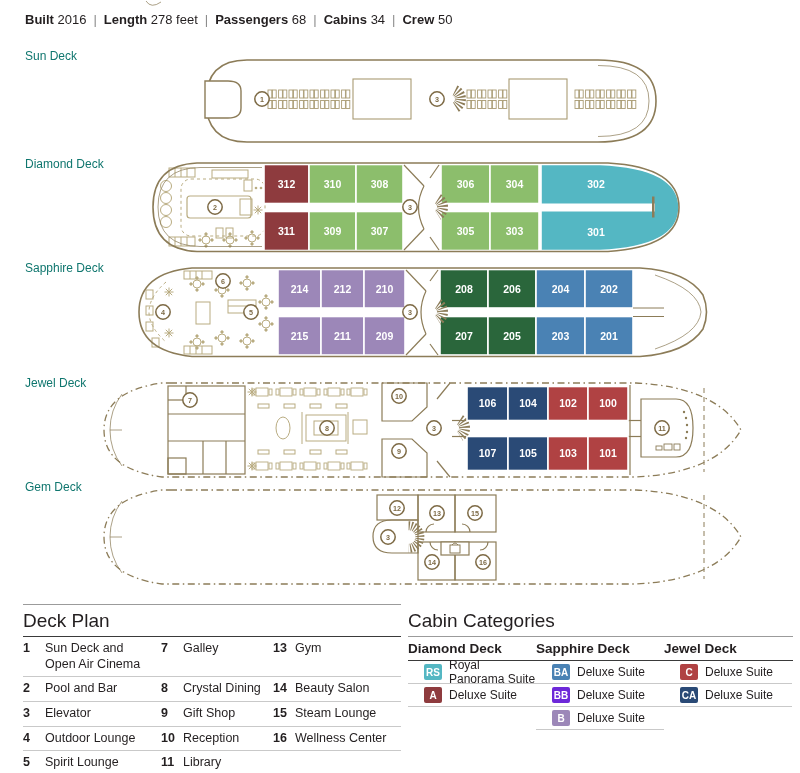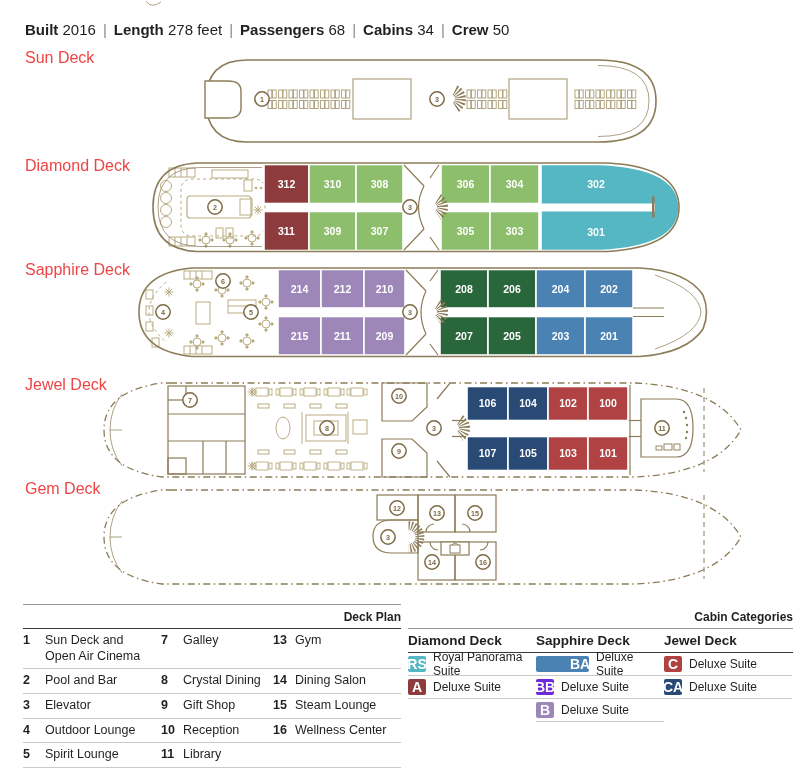--- a/index.html
+++ b/index.html
@@ -1,48 +1,48 @@
 <!DOCTYPE html>
 <html><head>
 <meta charset="utf-8">
 <style>
   html,body{margin:0;padding:0;background:#fff;}
   body{width:800px;height:773px;position:relative;font-family:"Liberation Sans",sans-serif;color:#231f20;overflow:hidden;}
-  .hdr{position:absolute;left:25px;top:12px;font-size:15px;white-space:nowrap;margin-top:9px;}
+  .hdr{position:absolute;left:25px;top:12px;font-size:13px;white-space:nowrap;}
   .hdr b{font-weight:bold;}
   .hdr .sep{color:#8a8a8a;margin:0 7px;font-weight:normal;}
-  .decklabel{position:absolute;left:25px;font-size:16px;color:#ef4444;}
+  .decklabel{position:absolute;left:25px;font-size:12px;color:#0f766e;}
   svg text{font-family:"Liberation Sans",sans-serif;}
   .hull{fill:none;stroke:#8C7C58;stroke-width:1.6;}
   .thin{fill:none;stroke:#8C7C58;stroke-width:0.9;opacity:.8;}
   .dashdot{stroke-dasharray:7 3.5 1.5 3.5;stroke-width:1.3;}
   .room{fill:none;stroke:#8C7C58;stroke-width:1.2;}
   .furn{stroke:#B9AC81;fill:none;stroke-width:1;}
   .furn .fill{fill:#B9AC81;stroke:none;}
   .cab{stroke:#fff;stroke-width:1.6;}
   .cabnum{font-size:10.5px;font-weight:bold;fill:#fff;text-anchor:middle;}
   .mk circle{fill:#fff;stroke:#7D6A45;stroke-width:1.5;}
   .mk text{font-size:7.2px;font-weight:bold;fill:#7D6A45;text-anchor:middle;}
   .fan{fill:none;stroke:#8C7C58;stroke-width:11;stroke-dasharray:1.3 1.4;}
   
   .panel{position:absolute;top:604px;}
-  .panel .title{border-top:1px solid #9b9b9b;font-size:12px;font-weight:bold;padding:5px 0 4px;text-align:right;}
+  .panel .title{border-top:1px solid #9b9b9b;font-size:19px;font-weight:normal;padding:5px 0 4px;}
   .dp{left:23px;width:378px;}
   .dp .title{border-bottom:1.5px solid #3a3a3a;}
   .dp-row{display:grid;grid-template-columns:138px 112px 128px;border-bottom:1px solid #c9c9c9;padding:4px 0;}
   .dp-cell{display:flex;font-size:12.5px;line-height:1.25;}
   .dp-cell .n{font-weight:bold;width:22px;flex:none;}
   .dp-cell .t{padding-right:8px;}
   .cc{left:408px;width:385px;}
   .cc-heads{display:flex;border-top:1px solid #9b9b9b;border-bottom:1.5px solid #3a3a3a;}
   .cc-head{width:128px;font-size:13.5px;font-weight:bold;padding:4px 0;}
   .cc-cols{display:flex;}
   .cc-col{width:128px;}
   .cc-row{display:flex;align-items:center;height:22px;border-bottom:1px solid #c9c9c9;}
-  .chip{width:18px;height:16px;border-radius:2px;color:#fff;font-size:14px;font-weight:bold;display:flex;align-items:center;justify-content:center;margin-right:7px;flex:none;}
+  .chip{width:18px;height:16px;border-radius:2px;color:#fff;font-size:10px;font-weight:bold;display:flex;align-items:center;justify-content:center;margin-right:7px;flex:none;margin-left:16px;}
   .cc-row .t{font-size:12px;}
 </style>
 </head>
 <body>
 
 <div class="hdr">
   <b>Built</b>&nbsp;<span>2016</span><span class="sep">|</span><b>Length</b>&nbsp;<span>278 feet</span><span class="sep">|</span><b>Passengers</b>&nbsp;<span>68</span><span class="sep">|</span><b>Cabins</b>&nbsp;<span>34</span><span class="sep">|</span><b>Crew</b>&nbsp;<span>50</span>
 </div>
 
 <div class="decklabel" style="top:49px">Sun Deck</div>
@@ -464,21 +464,21 @@
     <div class="dp-cell">
         <span class="n">2</span>
         <span class="t">Pool and Bar</span>
       </div>
     <div class="dp-cell">
         <span class="n">8</span>
         <span class="t">Crystal Dining</span>
       </div>
     <div class="dp-cell">
         <span class="n">14</span>
-        <span class="t">Dining Salon</span>
+        <span class="t">Beauty Salon</span>
       </div>
   </div>
   <div class="dp-row">
     <div class="dp-cell">
         <span class="n">3</span>
         <span class="t">Elevator</span>
       </div>
     <div class="dp-cell">
         <span class="n">9</span>
         <span class="t">Gift Shop</span>
@@ -533,21 +533,21 @@
           <span class="chip" style="background-color: rgb(84, 183, 195);">RS</span>
           <span class="t">Royal Panorama Suite</span>
         </div>
       <div class="cc-row">
           <span class="chip" style="background-color: rgb(142, 59, 62);">A</span>
           <span class="t">Deluxe Suite</span>
         </div>
     </div>
     <div class="cc-col">
       <div class="cc-row">
-          <span class="chip" style="background-color: rgb(74, 130, 180); padding-left: 35px;">BA</span>
+          <span class="chip" style="background-color: rgb(74, 130, 180);">BA</span>
           <span class="t">Deluxe Suite</span>
         </div>
       <div class="cc-row">
           <span class="chip" style="background-color: #6d28d9;">BB</span>
           <span class="t">Deluxe Suite</span>
         </div>
       <div class="cc-row">
           <span class="chip" style="background-color: rgb(156, 135, 184);">B</span>
           <span class="t">Deluxe Suite</span>
         </div>

